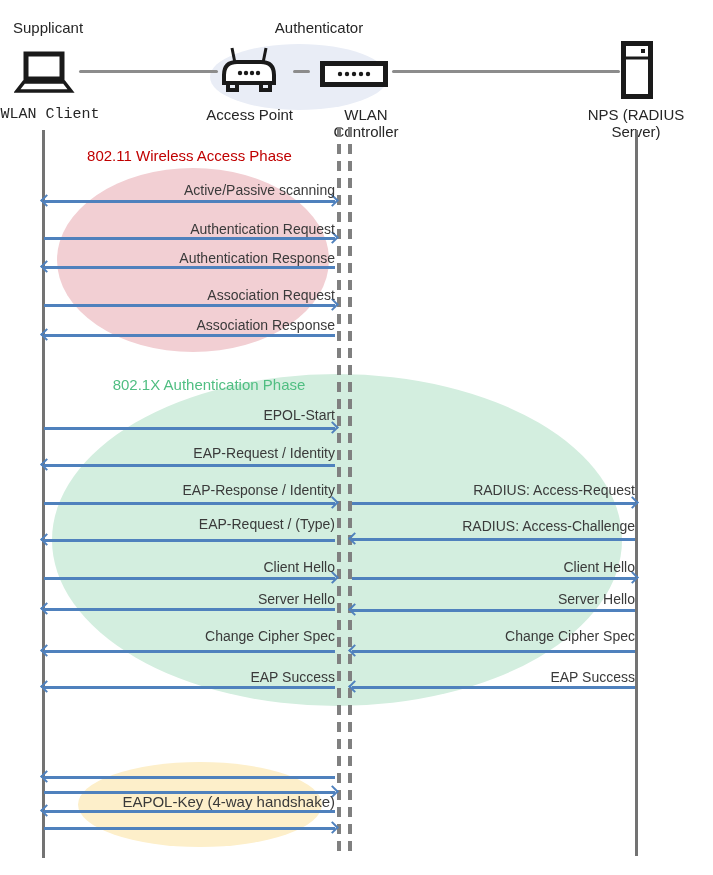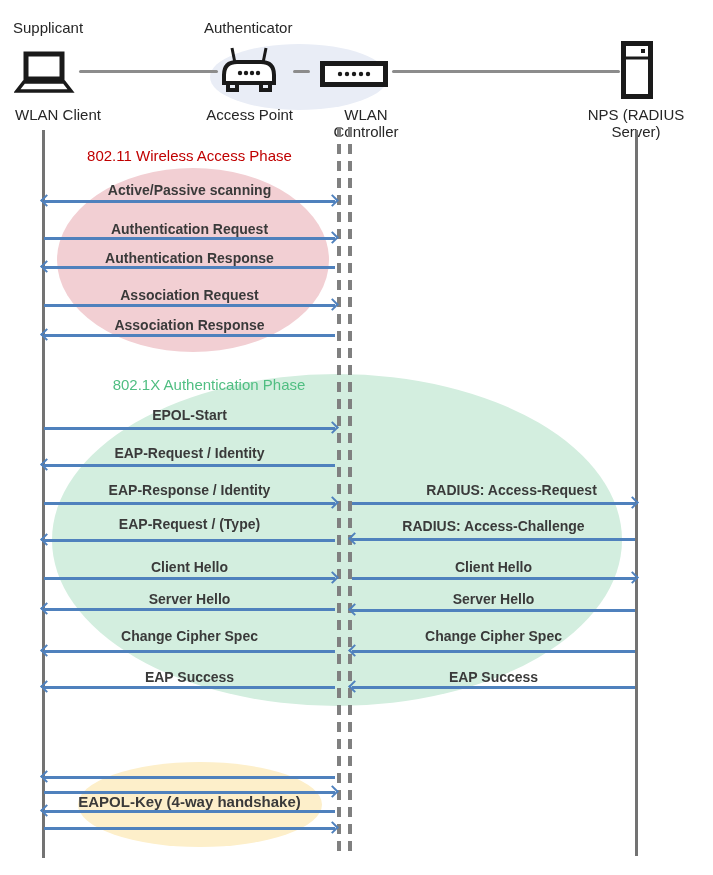--- a/index.html
+++ b/index.html
@@ -25,21 +25,21 @@
   .lifeline{position:absolute;width:3px;background:var(--lifeline);z-index:1;}
   .dashline{position:absolute;width:4px;z-index:1;
     background:repeating-linear-gradient(to bottom,var(--dash) 0 10px,transparent 10px 17px);}
 
   
   .conn{position:absolute;top:70px;height:3px;background:var(--conn);border-radius:2px;z-index:1;}
 
   
   .lc{left:44px;width:291px;}
   .rc{left:352px;width:283px;}
-  .mlabel{position:absolute;text-align:center;font-size:14px;color:var(--msg);z-index:3;font-weight:bold;}
+  .mlabel{position:absolute;text-align:right;font-size:14px;color:var(--msg);z-index:3;}
   .marrow{position:absolute;height:2.5px;background:var(--arrow);z-index:2;}
   .hr{position:absolute;right:-2px;top:-4px;width:9px;height:9px;
       border-top:2.5px solid var(--arrow);border-right:2.5px solid var(--arrow);transform:rotate(45deg);}
   .hl{position:absolute;left:-2px;top:-4px;width:9px;height:9px;
       border-bottom:2.5px solid var(--arrow);border-left:2.5px solid var(--arrow);transform:rotate(45deg);}
 
   
   .ptitle{position:absolute;text-align:center;font-size:15px;z-index:3;}
   .icon{position:absolute;z-index:2;}
 </style>
@@ -47,21 +47,21 @@
 <body>
 
 <div id="canvas">
 
   <div class="ellipse" style="left:210px;top:44px;width:178px;height:66px;background:#E9EDF6;"></div>
   <div class="ellipse" style="left:57px;top:168px;width:272px;height:184px;background:#F2CFD3;"></div>
   <div class="ellipse" style="left:52px;top:374px;width:570px;height:332px;background:#D3EEDF;"></div>
   <div class="ellipse" style="left:78px;top:762px;width:244px;height:85px;background:#FDEFCA;"></div>
 
   <div class="role" style="left:13px;">Supplicant</div>
-  <div class="role" style="left:204px;width:186px;text-align:left;">Authenticator</div>
+  <div class="role" style="left:226px;width:186px;text-align:center;">Authenticator</div>
 
   <svg class="icon" style="left:14px;top:50px;" width="64" height="44" viewBox="0 0 64 44">
     <rect x="12" y="4" width="36" height="25" fill="#fff" stroke="#1a1a1a" stroke-width="5"></rect>
     <path d="M10 32 L50 32 L57 41 L3 41 Z" fill="#fff" stroke="#1a1a1a" stroke-width="3.5"></path>
   </svg>
 
   <div class="conn" style="left:79px;width:139px;"></div>
 
   <svg class="icon" style="left:219px;top:47px;" width="60" height="48" viewBox="0 0 60 48">
     <line x1="16" y1="16" x2="13" y2="1" stroke="#1a1a1a" stroke-width="3"></line>
@@ -87,21 +87,21 @@
   </svg>
 
   <div class="conn" style="left:392px;width:228px;"></div>
 
   <svg class="icon" style="left:621px;top:41px;" width="32" height="58" viewBox="0 0 32 58">
     <rect x="2.5" y="2.5" width="27" height="53" fill="#fff" stroke="#1a1a1a" stroke-width="5"></rect>
     <line x1="4" y1="17" x2="28" y2="17" stroke="#1a1a1a" stroke-width="3"></line>
     <rect x="20" y="8" width="4" height="4" fill="#1a1a1a"></rect>
   </svg>
 
-  <div class="devlbl" style="left:8px;width:100px;">WLAN Client</div>
+  <div class="devlbl" style="left:0px;width:100px;font-family:Liberation Mono, monospace;">WLAN Client</div>
   <div class="devlbl" style="left:193px;width:100px;text-align:right;">Access Point</div>
   <div class="devlbl" style="left:310px;width:112px;">WLAN Controller</div>
   <div class="devlbl" style="left:566px;width:140px;">NPS (RADIUS Server)</div>
 
   <div class="lifeline" style="left:42px;top:130px;height:728px;"></div>
   <div class="dashline" style="left:337px;top:127px;height:726px;"></div>
   <div class="dashline" style="left:348px;top:127px;height:726px;"></div>
   <div class="lifeline" style="left:635px;top:130px;height:726px;"></div>
 
   <div class="ptitle lc" style="top:147px;color:#C00000;">802.11 Wireless Access Phase</div>

